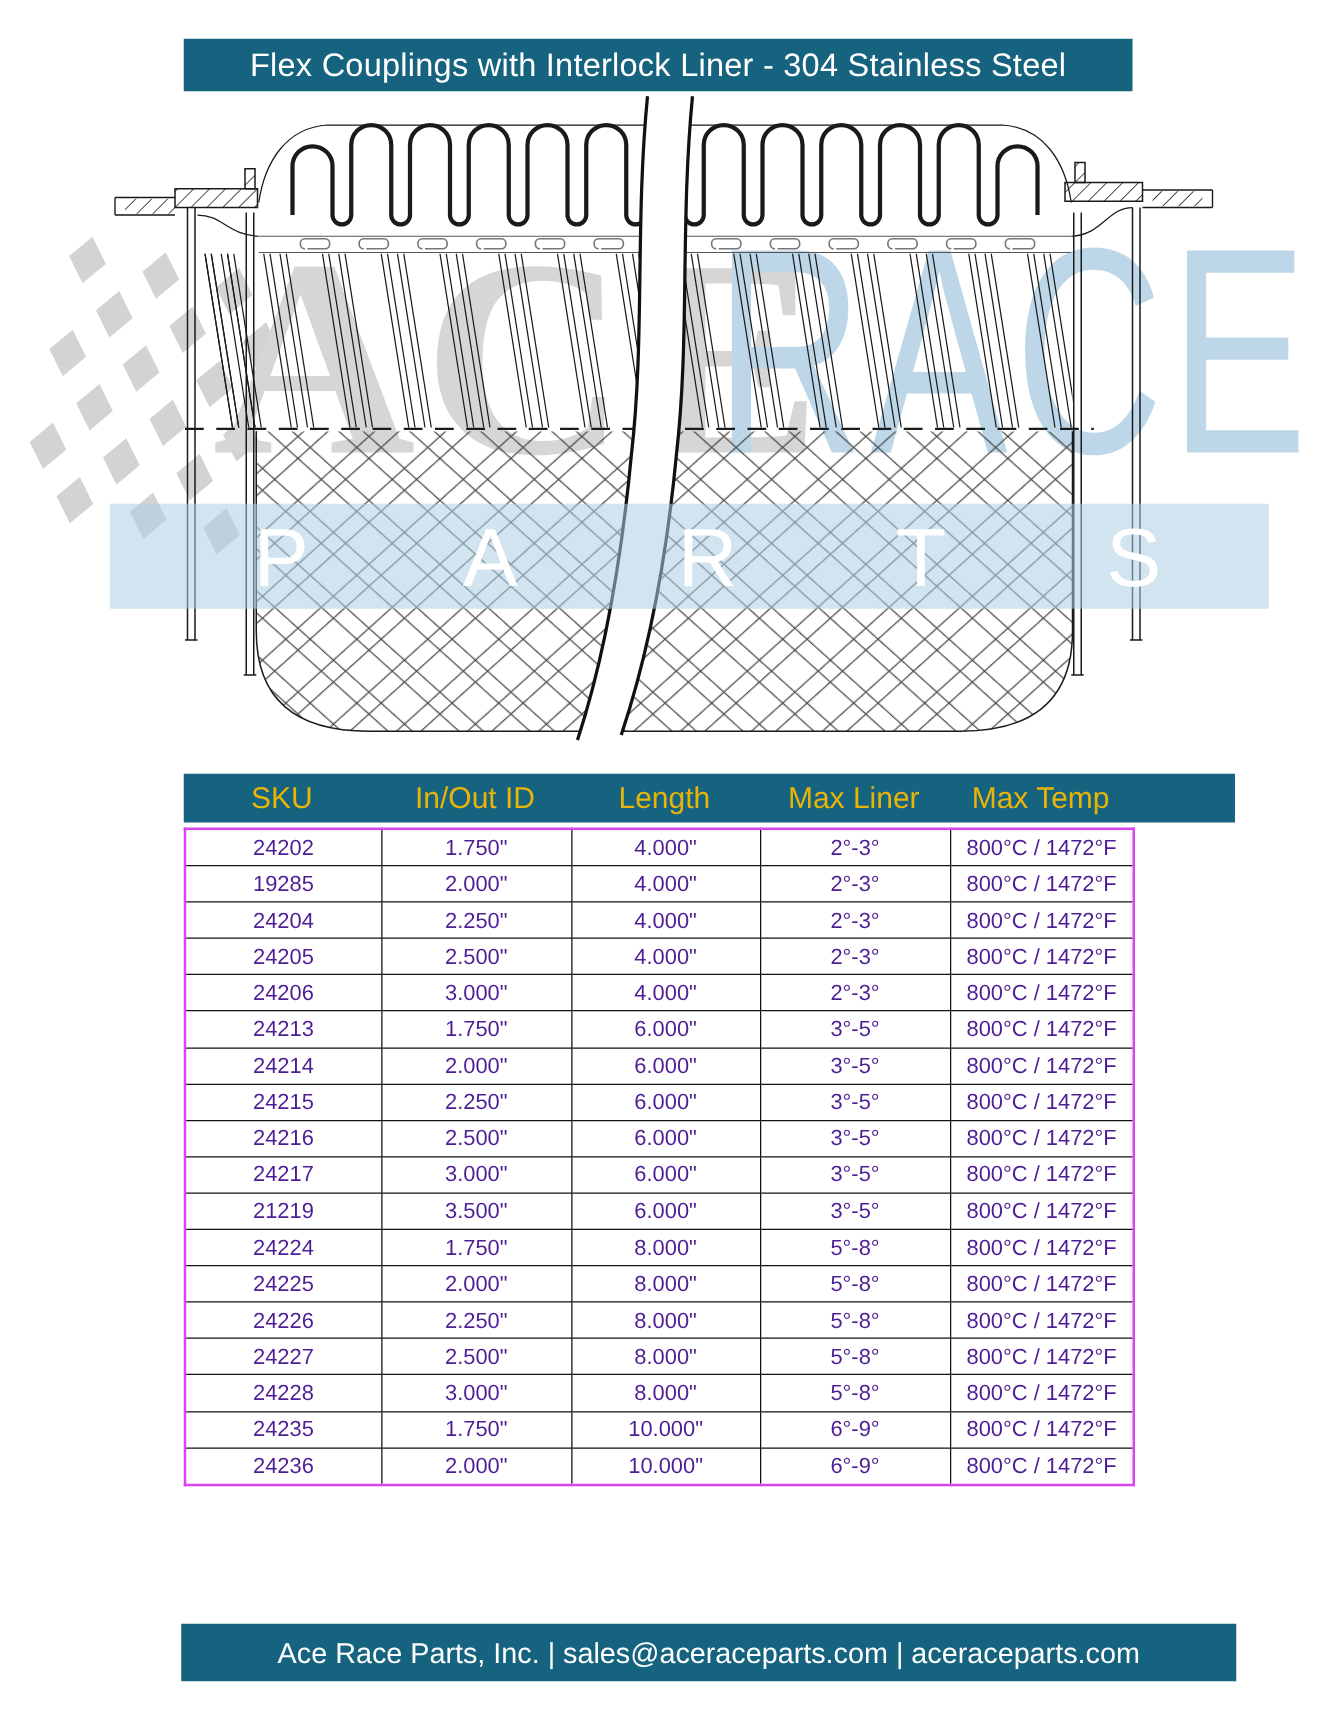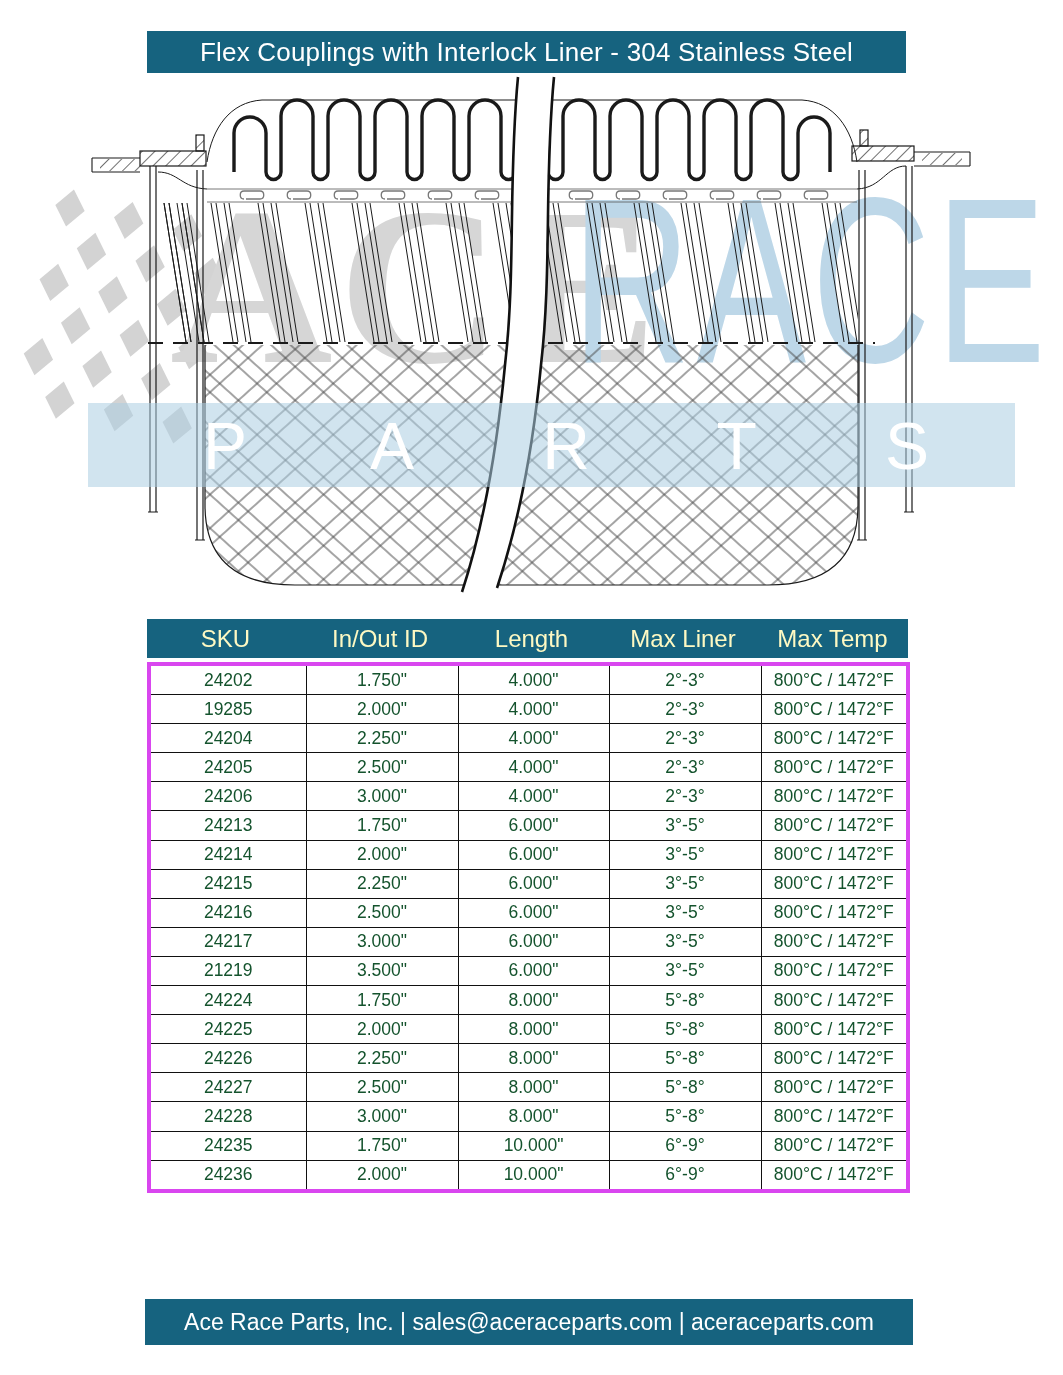--- a/index.html
+++ b/index.html
@@ -5,32 +5,32 @@
   html,body{margin:0;padding:0;}
   body{
     width:1063px;height:1375px;position:relative;background:#ffffff;
     font-family:"Liberation Sans",sans-serif;overflow:hidden;
   }
   .teal-bar{
     position:absolute;background:#16637F;color:#fff;
     display:flex;align-items:center;justify-content:center;
   }
   #title-bar{left:147px;top:31px;width:759px;height:42px;font-size:26px;letter-spacing:0.2px;}
-  #footer-bar{left:145px;top:1299px;width:768px;height:46px;font-size:23px;}
+  #footer-bar{left:145px;top:1299px;width:844px;height:46px;font-size:23px;}
   #diagram{position:absolute;left:0;top:68px;width:949px;height:575px;}
   #table-header{
-    position:absolute;left:147px;top:619px;width:761px;height:39px;
-    background:#16637F;color:#fef9c3;font-size:24px;
+    position:absolute;left:147px;top:619px;width:841px;height:39px;
+    background:#16637F;color:#eab308;font-size:24px;
     display:grid;grid-template-columns:157px 152px 151px 152px 147px;
   }
   .hcell{display:flex;align-items:center;justify-content:center;}
   #spec-table{
     position:absolute;left:147px;top:662px;width:759px;
     border-collapse:collapse;table-layout:fixed;
-    font-size:17.5px;color:#14532d;border:4px solid #d946ef;padding-left:24px;
+    font-size:17.5px;color:#4c1d95;border:2px solid #d946ef;padding-left:24px;
   }
   #spec-table td{
     border:1.5px solid #111;text-align:center;vertical-align:middle;
     height:28.1px;padding:0;white-space:nowrap;
   }
   svg text{user-select:none;}
 </style>
 </head>
 <body>
 

